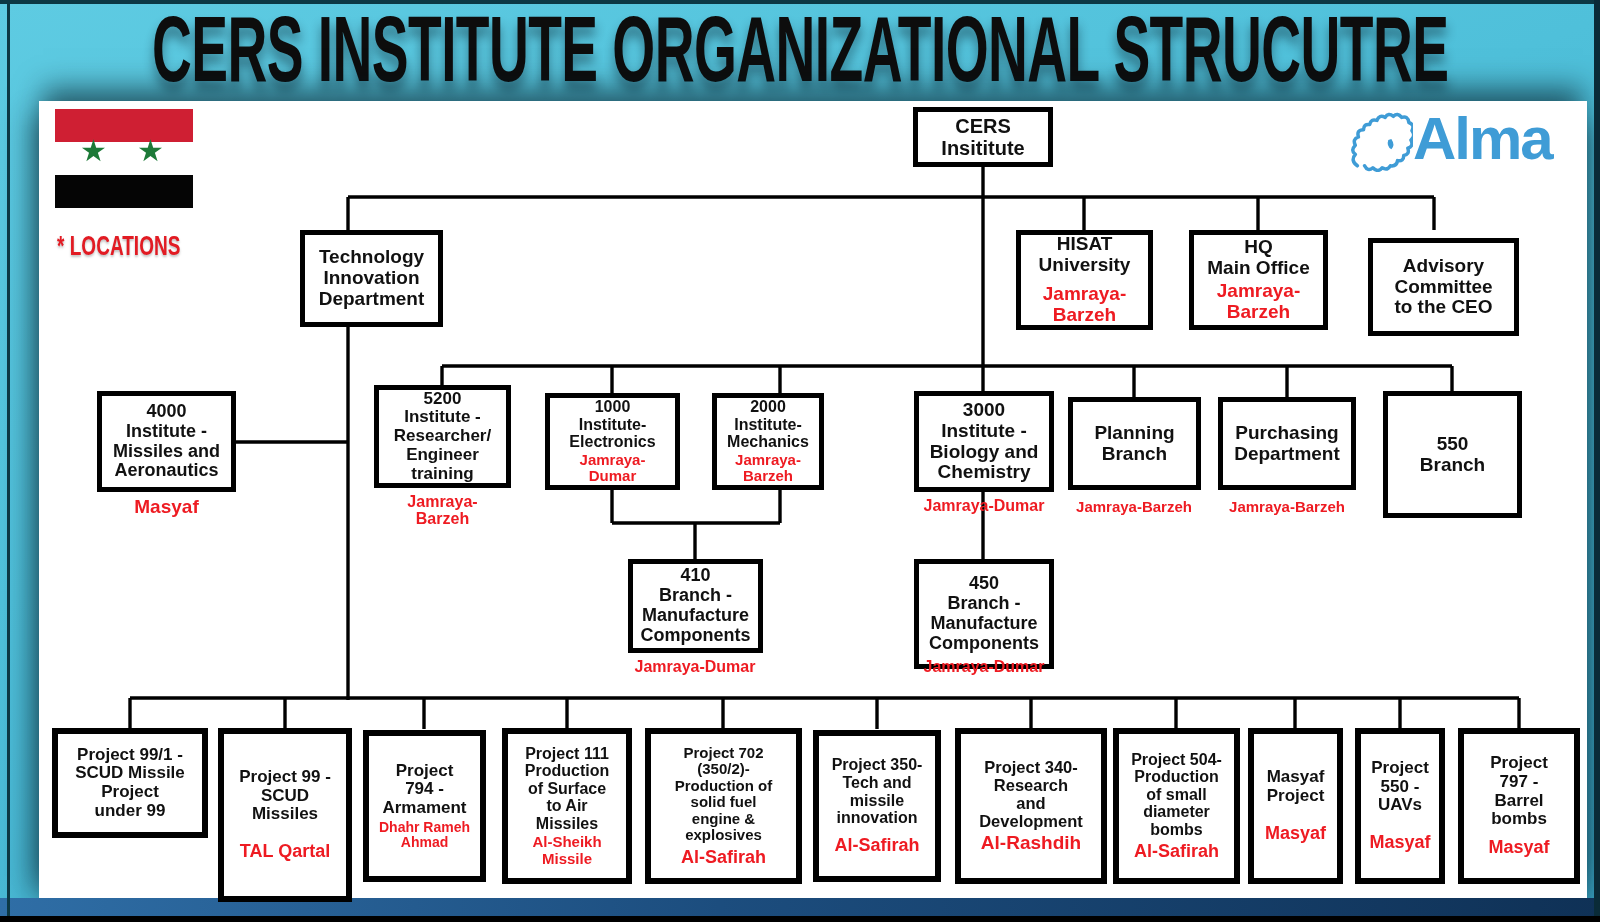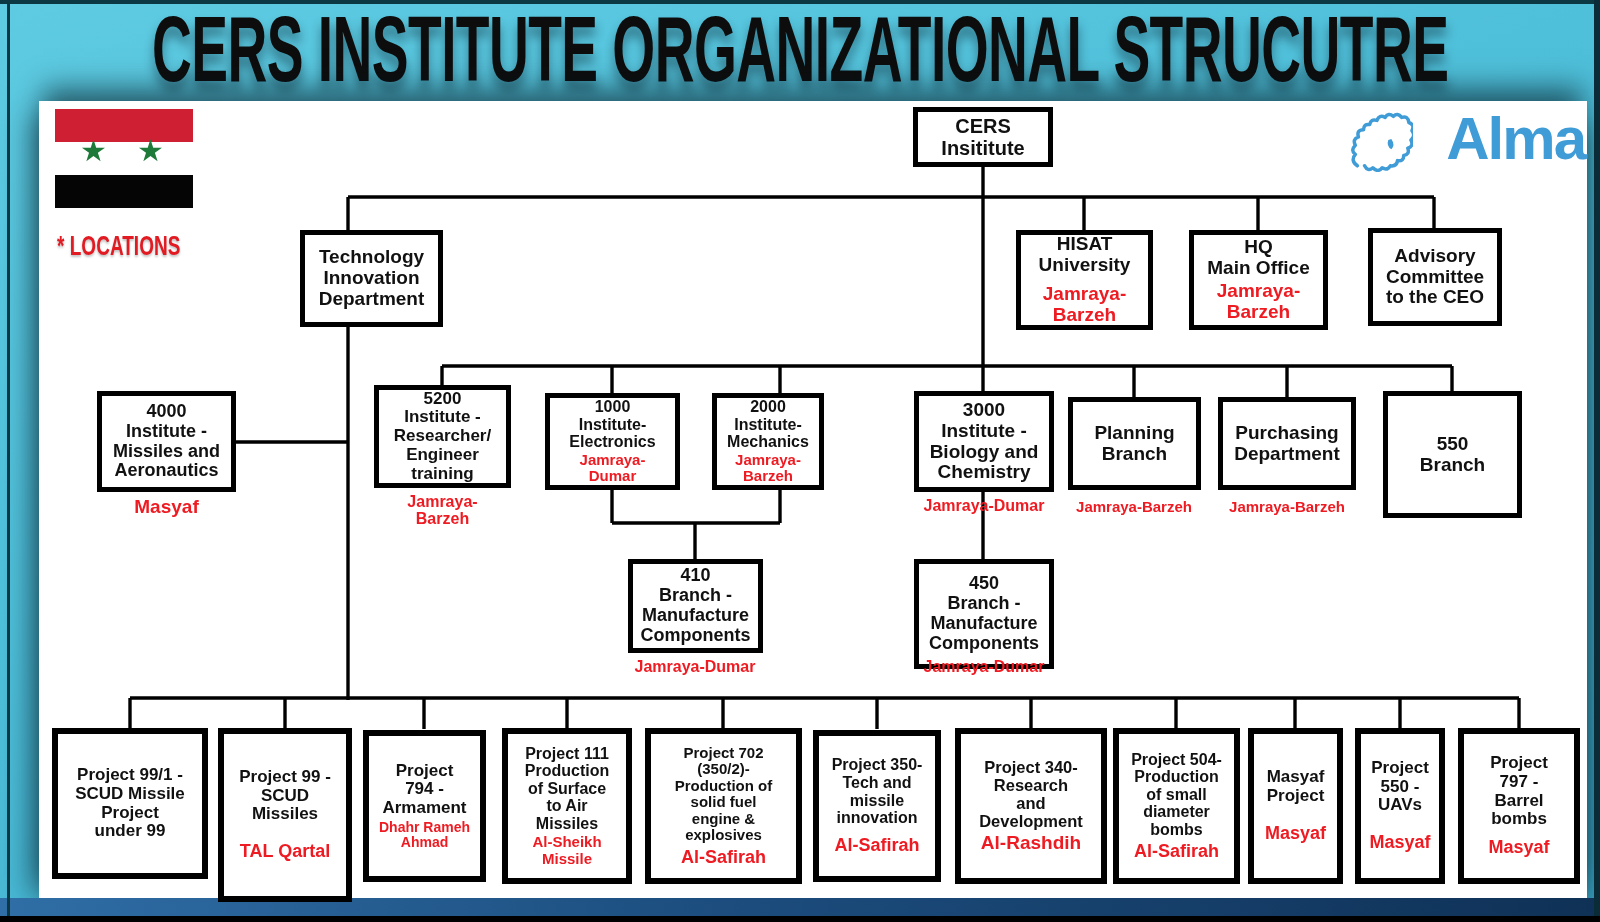--- a/index.html
+++ b/index.html
@@ -43,21 +43,21 @@
 
   .legend {
     position:absolute; left:57px; top:230px;
   }
   .legend span {
     display:inline-block; font-size:28px; font-weight:bold; color:#e21b23; white-space:nowrap;
     transform:scaleX(0.68); transform-origin:left center; text-shadow:0 2px 3px rgba(0,0,0,0.25);
   }
 
   
-  .brand { position:absolute; left:1345px; top:104px; width:240px; height:70px; display:flex; align-items:center;justify-content:space-between; }
+  .brand { position:absolute; left:1345px; top:104px; width:240px; height:70px; display:flex; align-items:center; }
   .brand .map { width:68px; height:66px; }
   .brand .word { font-size:60px; font-weight:bold; color:#3f9cd6; letter-spacing:-2px; line-height:1; }
 
   svg.lines { position:absolute; left:0; top:0; width:1600px; height:922px; }
 
   .box {
     position:absolute; background:#fff; border:5px solid #000; color:#111;
     display:flex; flex-direction:column; align-items:center; justify-content:center;
     text-align:center; font-weight:bold; line-height:1.1; z-index:2;
   }
@@ -154,21 +154,21 @@
 University</span>
     <span class="lc" style="font-size:19px;">Jamraya-
 Barzeh</span>
   </div>
   <div class="box" style="left:1189px;top:230px;width:139px;height:100px;font-size:19px;">
     <span class="nm">HQ
 Main Office</span>
     <span class="lc" style="font-size:19px;">Jamraya-
 Barzeh</span>
   </div>
-  <div class="box" style="left:1368px;top:228px;width:134px;height:98px;font-size:19px;">
+  <div class="box" style="left:1368px;top:238px;width:151px;height:98px;font-size:19px;">
     <span class="nm">Advisory
 Committee
 to the CEO</span>
   </div>
 
   <div class="box" style="left:97px;top:391px;width:139px;height:101px;font-size:18px;">
     <span class="nm">4000
 Institute -
 Missiles and
 Aeronautics</span>
@@ -234,21 +234,21 @@
   <div class="locb" style="left:625px;top:658px;width:140px;">Jamraya-Dumar</div>
 
   <div class="box" style="left:914px;top:559px;width:140px;height:110px;font-size:18px;">
     <span class="nm">450
 Branch -
 Manufacture
 Components</span>
   </div>
   <div class="locb" style="left:914px;top:658px;width:140px;">Jamraya-Dumar</div>
 
-  <div class="box bb" style="left:52px;top:728px;width:156px;height:151px;font-size:17px;">
+  <div class="box bb" style="left:52px;top:728px;width:156px;height:110px;font-size:17px;">
     <span class="nm">Project 99/1 -
 SCUD Missile
 Project
 under 99</span>
   </div>
 
   <div class="box bb gap-lg" style="left:218px;top:728px;width:134px;height:174px;font-size:17px;">
     <span class="nm">Project 99 -
 SCUD
 Missiles</span>

